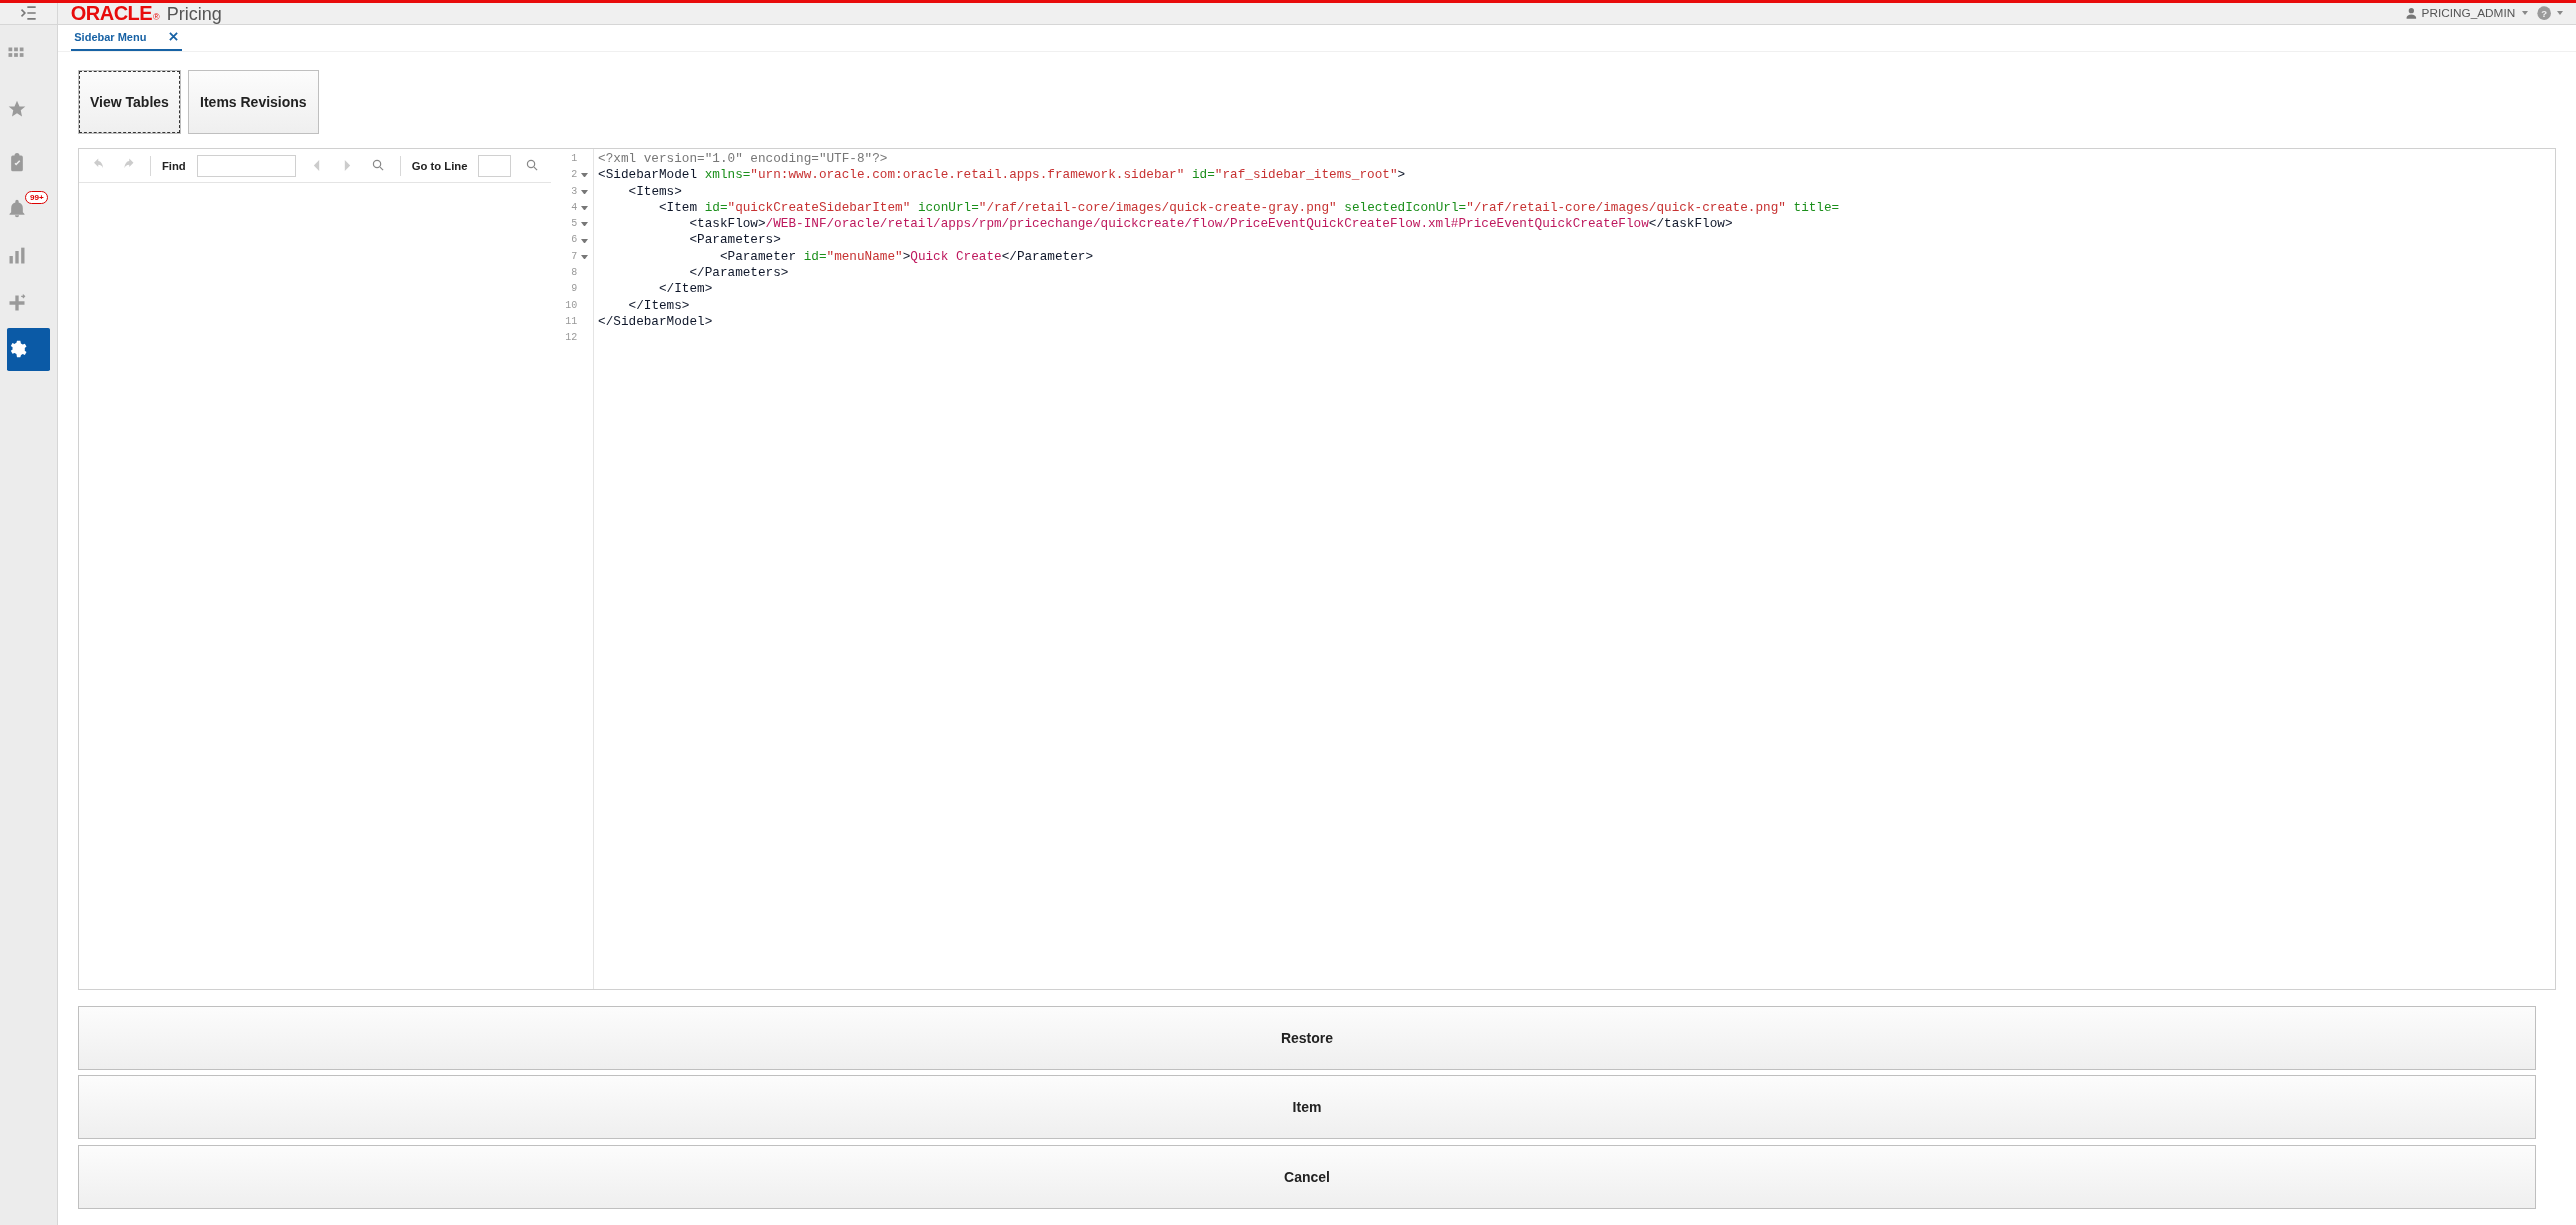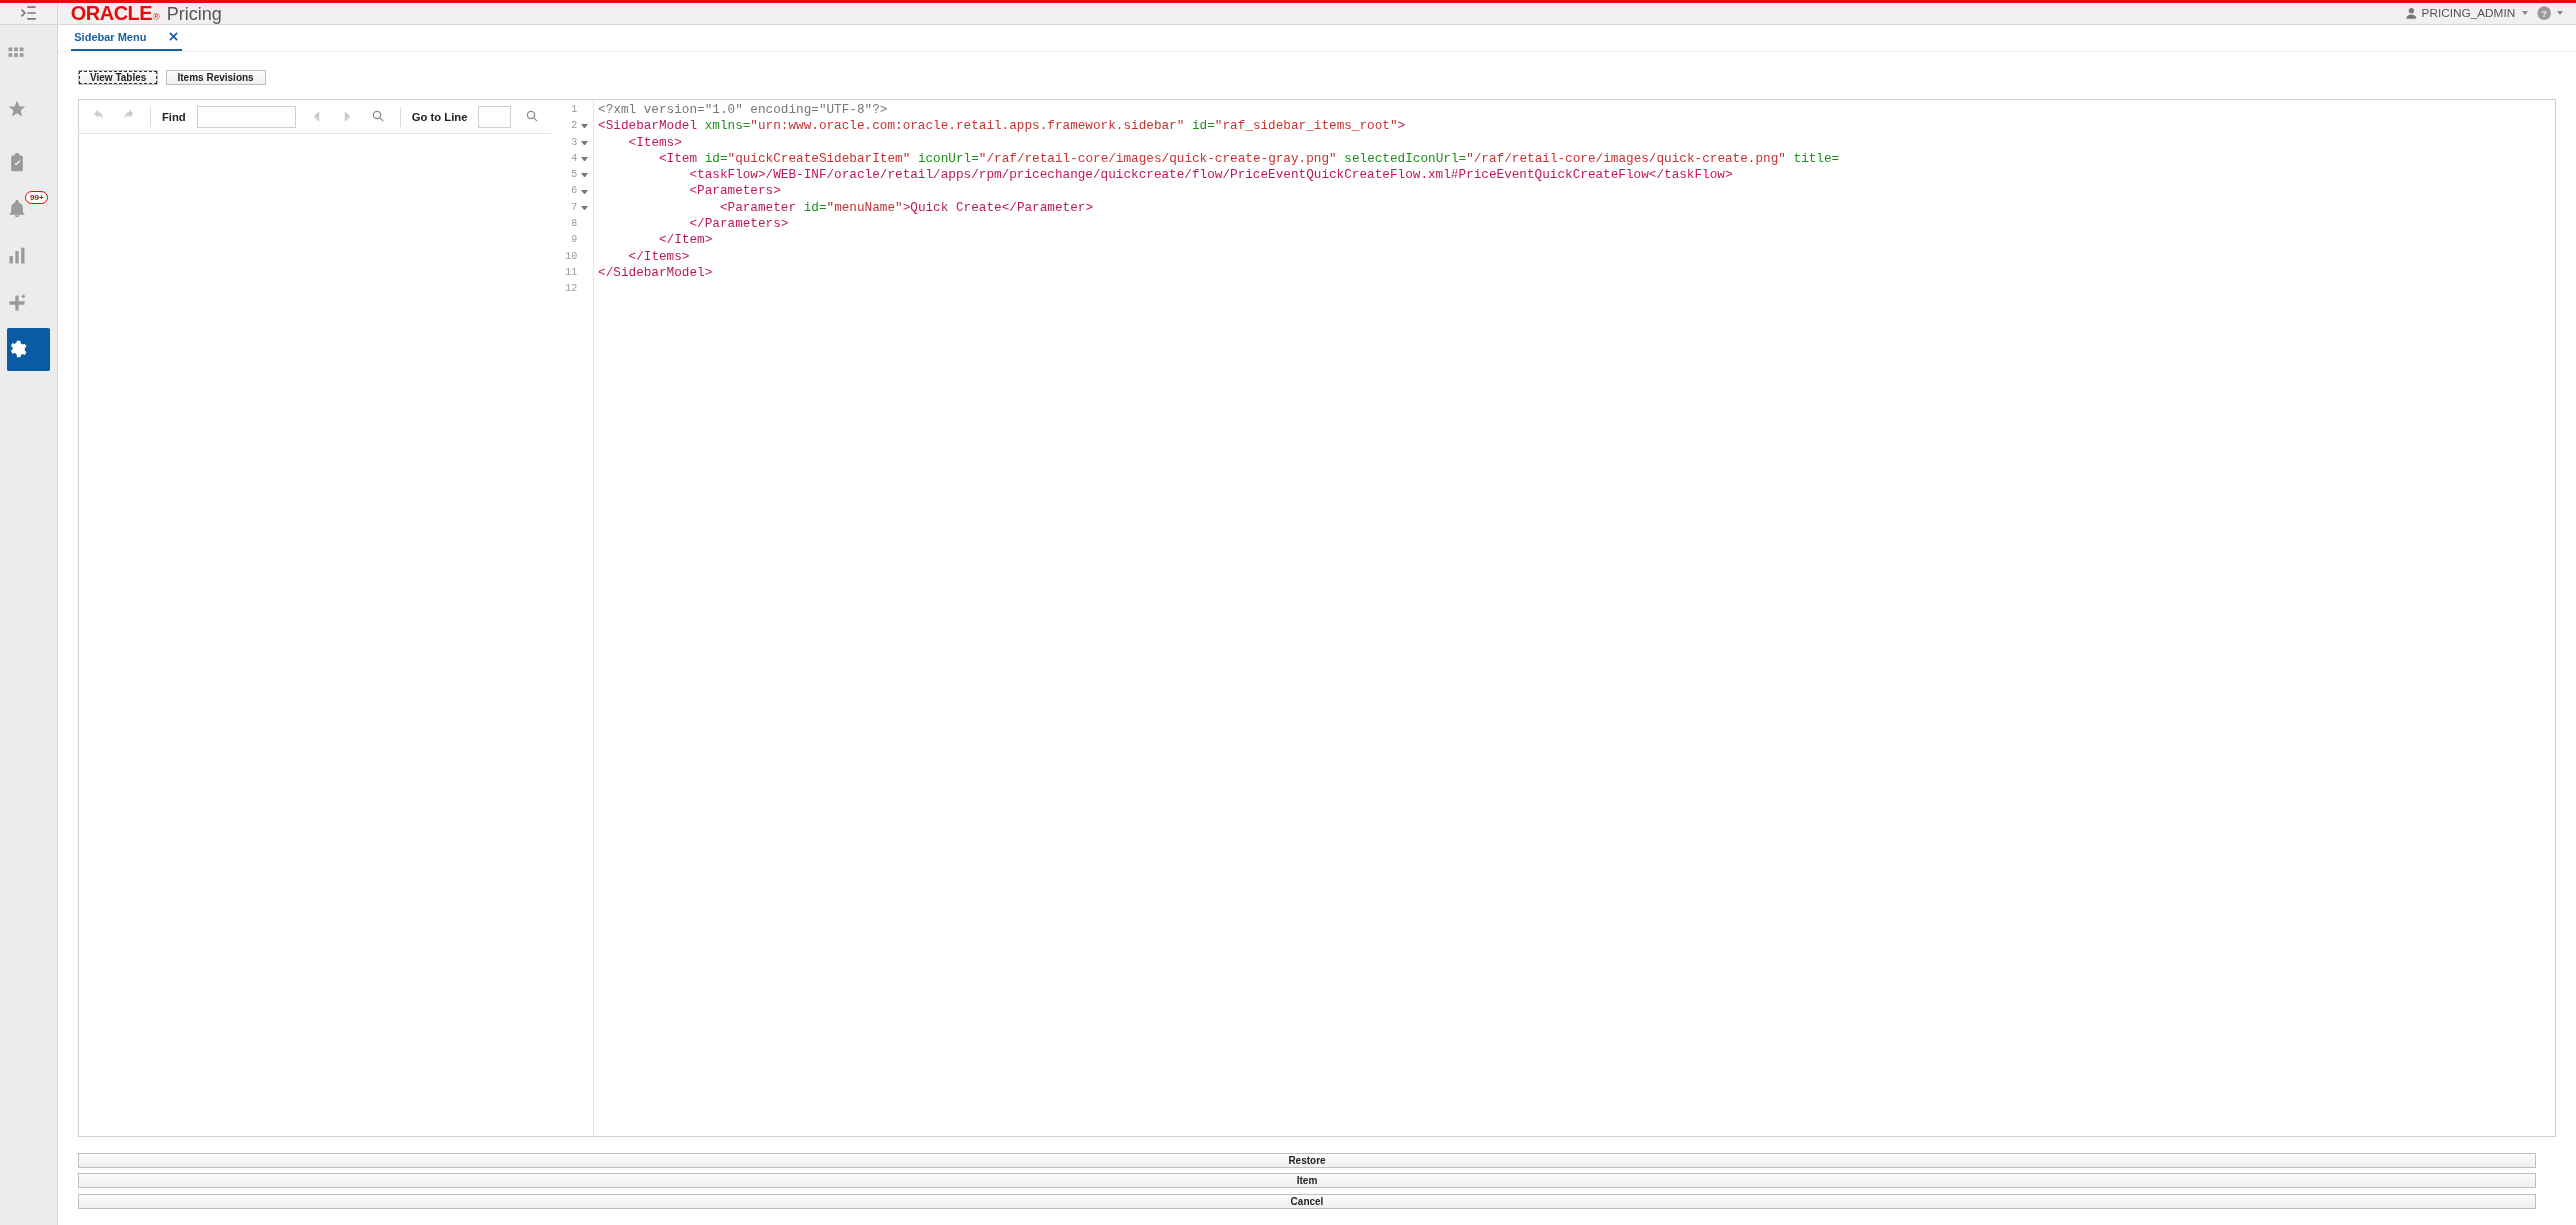--- a/index.html
+++ b/index.html
@@ -32,41 +32,41 @@
   .content { flex:1; display:flex; flex-direction:column; min-width:0; }
 
   
   .tabstrip { height: 27px; display:flex; align-items:flex-end; padding-left: 12.7px; border-bottom: 0.9px solid #f0f0f0; }
   .tab { display:flex; align-items:center; gap:23px; padding: 5.4px 3.6px; color:#1762a5; font-weight:600; font-size:11px; border-bottom: 2.7px solid #1762a5; cursor:pointer; }
   .tab-close { color:#1762a5; font-weight:bold; cursor:pointer; }
 
   
   .page { flex:1; padding: 18px 20px 0 20px; display:flex; flex-direction:column; min-height:0; }
   .btn-row { display:flex; gap:7.2px; margin-bottom: 14.5px; }
-  .btn { background: linear-gradient(#fcfcfc,#efefef); border:0.9px solid #bfbfbf; padding: 1px 11px; font-size:10px; font-weight:600; cursor:pointer; color:#222; }
+  .btn { background: linear-gradient(#fcfcfc,#efefef); border:0.9px solid #bfbfbf; padding: 23px 11px; font-size:14px; font-weight:600; cursor:pointer; color:#222; }
   .btn.dashed { outline: 0.9px dashed #333; outline-offset: -2.7px; }
 
   
   .editor-panel { border:0.9px solid #d0d0d0; display:flex; flex-direction:row; flex:1; min-height:0; margin-bottom: 3.6px; }
   .editor-toolbar { height:34px; border-bottom:0.9px solid #e4e4e4; display:flex; align-items:center; padding: 0 9px; gap: 11px; color:#555; }
   .et-sep { width:0.9px; height:20px; background:#d8d8d8; }
   .et-label { font-weight:600; font-size:11.3px; color:#222; }
   .et-input { border:0.9px solid #d0d0d0; height:22px; width:99px; padding: 0 5.4px; font-size:11px; }
   .et-input.small { width:33px; }
   .et-iconbtn { width:20px; height:20px; display:flex; align-items:center; justify-content:center; color:#888; cursor:pointer; }
   .et-iconbtn.disabled { color:#ccc; cursor:default; }
 
   .code-area { flex:1; display:flex; font-family: "Menlo","Consolas","Courier New",monospace; font-size:12.7px; line-height: 16.3px; background:#fff; overflow:auto; }
   .gutter { background:#fff; border-right:0.9px solid #e4e4e4; text-align:right; padding: 1.8px 3.6px 0 0; color:#999; font-size:10px; user-select:none; min-width: 43px; }
   .gutter-line { height:16.3px; display:flex; justify-content:flex-end; align-items:center; gap:3.6px; padding-right:1.8px;}
   .fold { width:0;height:0;border-left:3.6px solid transparent;border-right:3.6px solid transparent;border-top:4.5px solid #777; }
   .code { padding: 1.8px 0 0 3.6px; white-space: pre; }
   .code-line { height:16.3px; }
   .t-pi  { color:#777; }
-  .t-tag { color:#be185d; }
+  .t-tag { color:#0f172a; }
   .t-attr{ color:#1b8f1b; }
   .t-val { color:#c73232; }
   .t-txt { color:#be185d; }
 
   
   .footer { display:flex; justify-content:flex-end; gap:5.4px; padding: 12.7px 20px 16.3px 0; flex-direction: column; }
 </style>
 </head>
 <body>
 

